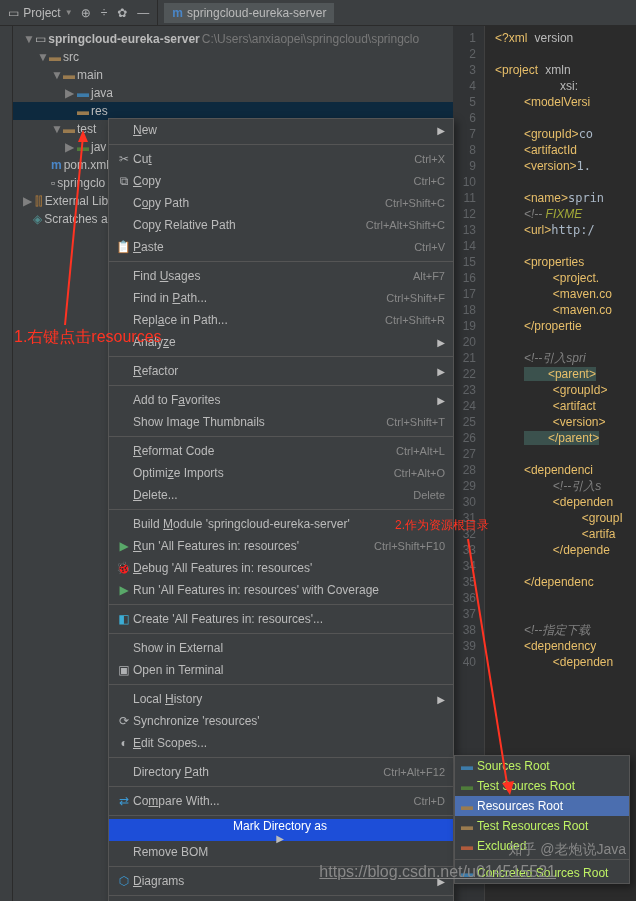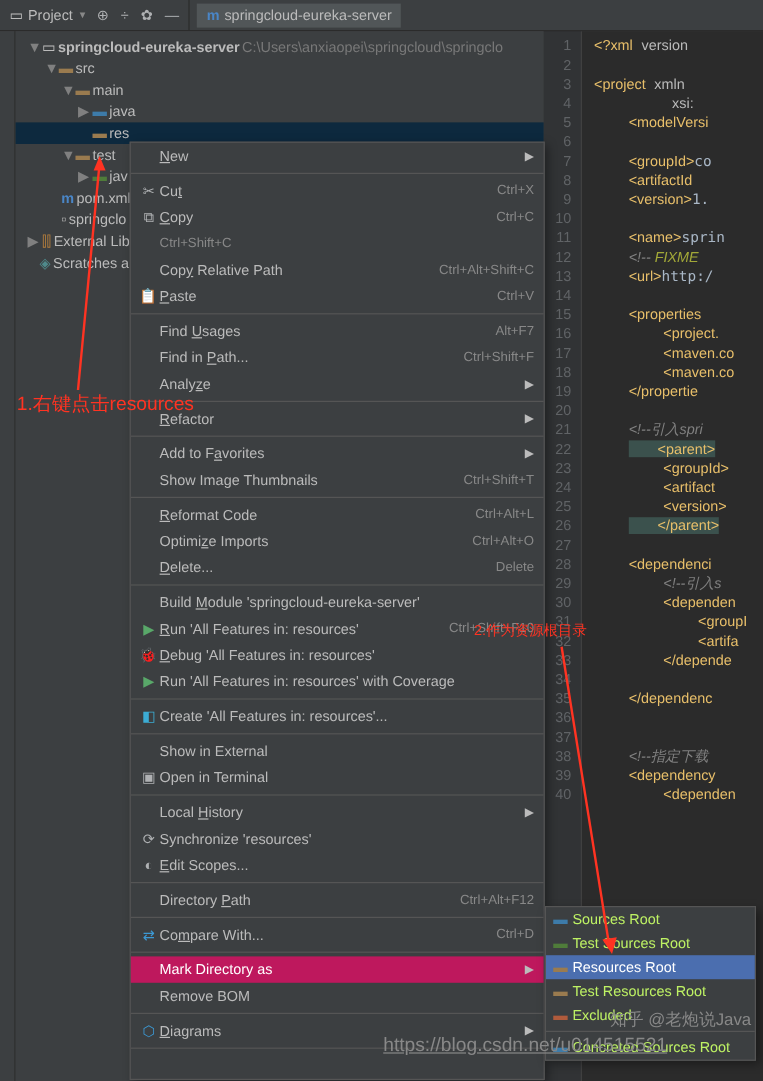--- a/index.html
+++ b/index.html
@@ -27,21 +27,21 @@
     .tree { padding: 4px 0; }
     .tree-row { display: flex; align-items: center; height: 18px; padding-left: 4px; gap: 2px; white-space: nowrap; }
     .tree-row.selected { background: #0d293e; }
     .indent { display: inline-block; }
     .arrow { width: 10px; color: #808080; }
     .tree-label { color: #bbbbbb; }
     .tree-path { color: #787878; }
     
     .context-menu { position: absolute; left: 108px; top: 118px; width: 346px; background: #3c3f41; border: 1px solid #555555; box-shadow: 3px 3px 8px rgba(0,0,0,0.4); z-index: 100; }
     .menu-item { display: flex; align-items: center; height: 22px; padding: 0 8px 0 6px; cursor: pointer; }
-    .menu-item.highlighted { background: #be185d; color: #fff; }
+    .menu-item.highlighted { background: #1d4ed8; color: #fff; flex-direction: column; }
     .menu-icon { width: 18px; display: inline-flex; justify-content: center; color: #afb1b3; }
     .menu-label { flex: 1; color: #bbbbbb; }
     .menu-item.highlighted .menu-label { color: #fff; }
     .menu-shortcut { color: #888; font-size: 11px; }
     .menu-arrow { color: #bbbbbb; font-size: 10px; }
     .menu-sep { height: 1px; background: #555555; margin: 3px 0; }
     .underline { text-decoration: underline; }
     
     .submenu { position: absolute; left: 454px; top: 755px; width: 176px; background: #3c3f41; border: 1px solid #555555; box-shadow: 3px 3px 8px rgba(0,0,0,0.4); z-index: 110; }
     .sub-item { display: flex; align-items: center; height: 20px; padding: 0 6px; gap: 4px; }
@@ -249,20 +249,21 @@
       <span class="menu-label">Cu<span class="underline">t</span></span>
       <span class="menu-shortcut">Ctrl+X</span>
     </div>
   <div class="menu-item">
       <span class="menu-icon">⧉</span>
       <span class="menu-label"><span class="underline">C</span>opy</span>
       <span class="menu-shortcut">Ctrl+C</span>
     </div>
   <div class="menu-item">
       <span class="menu-icon"></span>
+      <span class="menu-label">C<span class="underline">o</span>py Path</span>
       <span class="menu-shortcut">Ctrl+Shift+C</span>
     </div>
   <div class="menu-item">
       <span class="menu-icon"></span>
       <span class="menu-label">Cop<span class="underline">y</span> Relative Path</span>
       <span class="menu-shortcut">Ctrl+Alt+Shift+C</span>
     </div>
   <div class="menu-item">
       <span class="menu-icon">📋</span>
       <span class="menu-label"><span class="underline">P</span>aste</span>
@@ -271,20 +272,25 @@
   <div class="menu-sep"></div>
   <div class="menu-item">
       <span class="menu-icon"></span>
       <span class="menu-label">Find <span class="underline">U</span>sages</span>
       <span class="menu-shortcut">Alt+F7</span>
     </div>
   <div class="menu-item">
       <span class="menu-icon"></span>
       <span class="menu-label">Find in <span class="underline">P</span>ath...</span>
       <span class="menu-shortcut">Ctrl+Shift+F</span>
+    </div>
+  <div class="menu-item">
+      <span class="menu-icon"></span>
+      <span class="menu-label">Repl<span class="underline">a</span>ce in Path...</span>
+      <span class="menu-shortcut">Ctrl+Shift+R</span>
     </div>
   <div class="menu-item">
       <span class="menu-icon"></span>
       <span class="menu-label">Analy<span class="underline">z</span>e</span>
       <span class="menu-arrow">▶</span>
     </div>
   <div class="menu-sep"></div>
   <div class="menu-item">
       <span class="menu-icon"></span>
       <span class="menu-label"><span class="underline">R</span>efactor</span>

